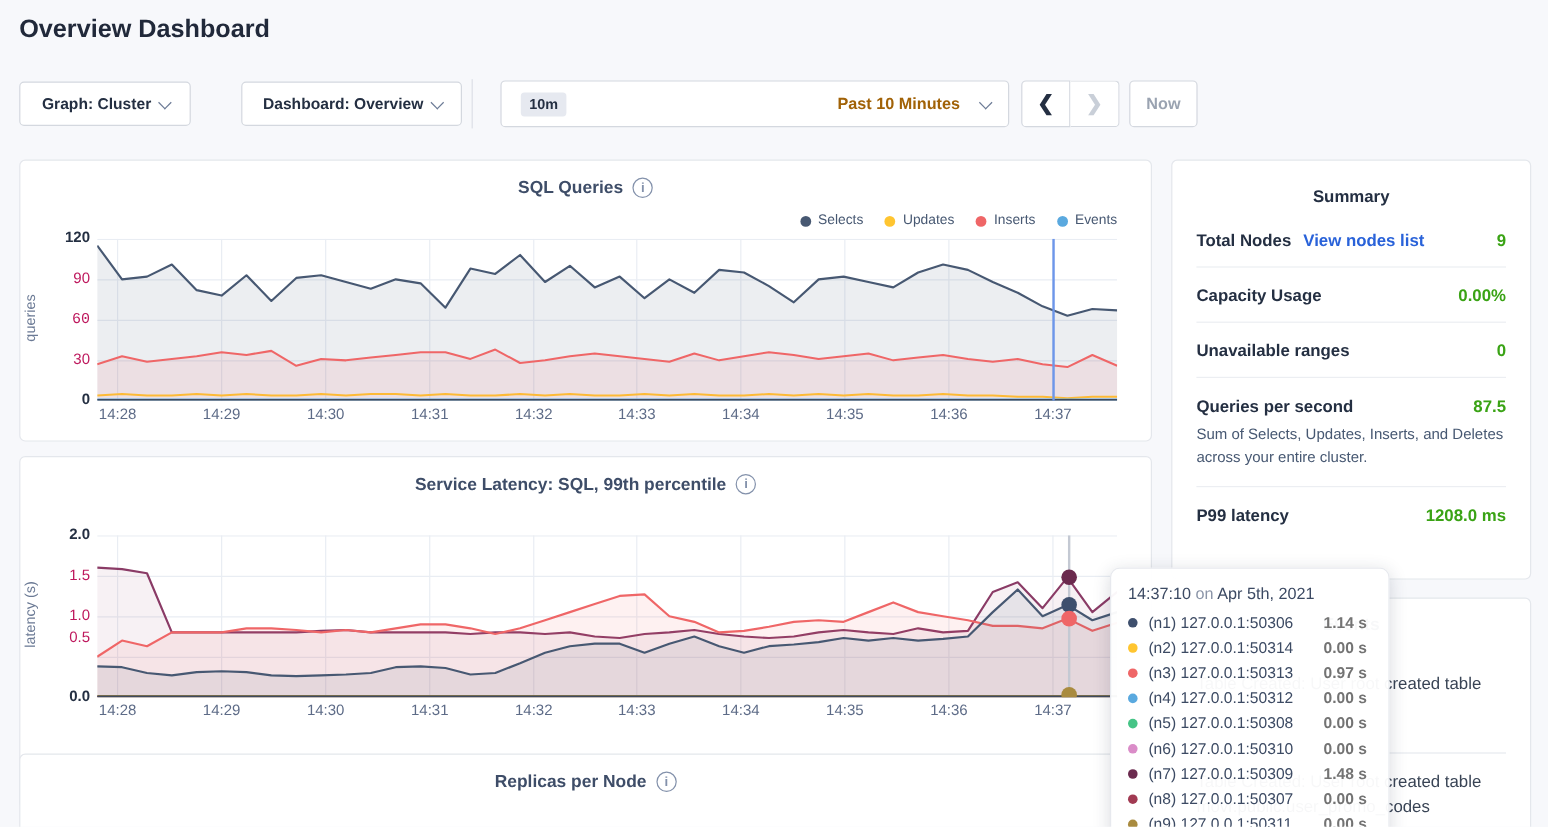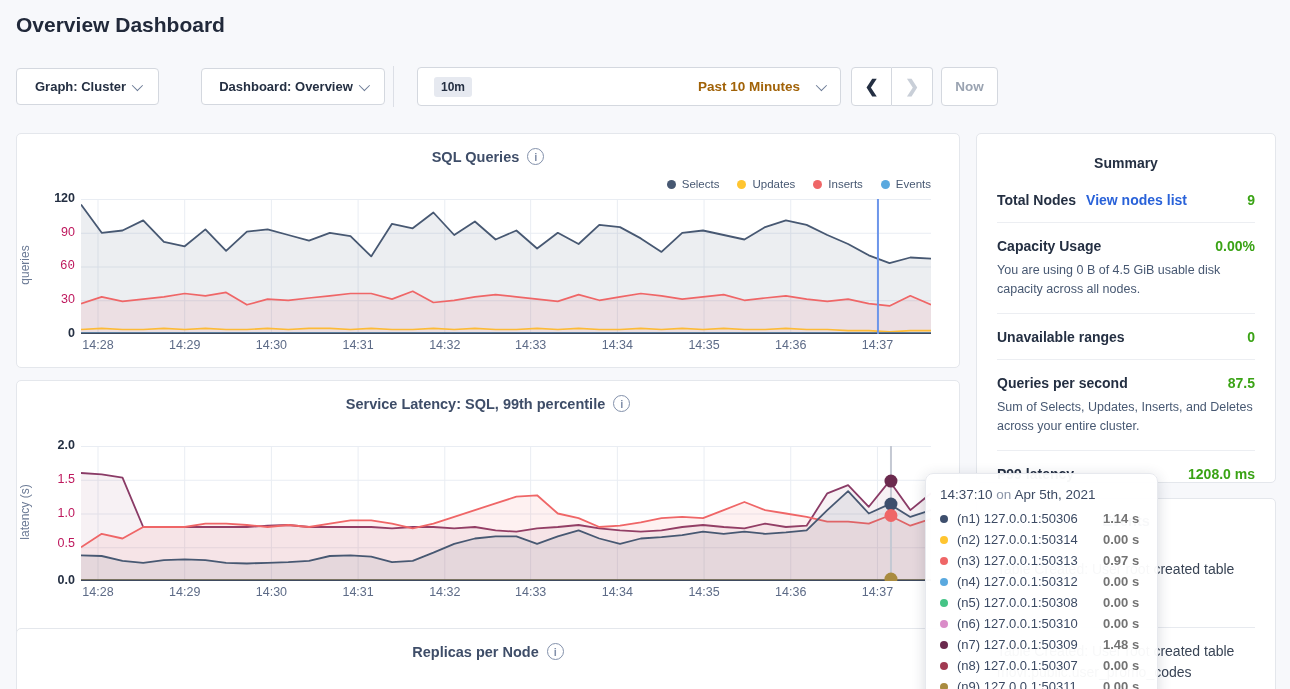--- a/index.html
+++ b/index.html
@@ -182,21 +182,21 @@
   </div>
 
   <div class="card card-lat">
     <div class="chart-title">
       <span>Service Latency: SQL, 99th percentile</span>
       <span class="info-icon">i</span>
     </div>
     <div class="ylabel">latency (s)</div>
     <div class="y-ticks">
         <span class="edge" style="top: 127px;">0.0</span>
-        <span style="top: 90px;">0.5</span>
+        <span style="top: 78px;">0.5</span>
         <span style="top: 59.5px;">1.0</span>
         <span style="top: 25.75px;">1.5</span>
         <span class="edge" style="top: -8px;">2.0</span>
       </div>
     <div class="plot-wrap">
       <svg class="plot" xmlns="http://www.w3.org/2000/svg" viewBox="0 0 850 135">
           <line x1="0" y1="101.75" x2="850" y2="101.75" stroke="#e9edf3" stroke-width="1"></line>
           <line x1="0" y1="68" x2="850" y2="68" stroke="#e9edf3" stroke-width="1"></line>
           <line x1="0" y1="34.25" x2="850" y2="34.25" stroke="#e9edf3" stroke-width="1"></line>
           <line x1="0" y1="0.5" x2="850" y2="0.5" stroke="#e9edf3" stroke-width="1"></line>
@@ -258,21 +258,20 @@
         <span class="sum-label">Total Nodes</span>
         <span class="sum-link">View nodes list</span>
         <span class="sum-value">9</span>
       </div>
     </div>
     <div class="sum-row">
       <div class="sum-head">
         <span class="sum-label">Capacity Usage</span>
         <span class="sum-value">0.00%</span>
       </div>
-      <div class="sum-desc">You are using 0 B of 4.5 GiB usable disk capacity across all nodes.</div>
     </div>
     <div class="sum-row">
       <div class="sum-head">
         <span class="sum-label">Unavailable ranges</span>
         <span class="sum-value">0</span>
       </div>
     </div>
     <div class="sum-row">
       <div class="sum-head">
         <span class="sum-label">Queries per second</span>

